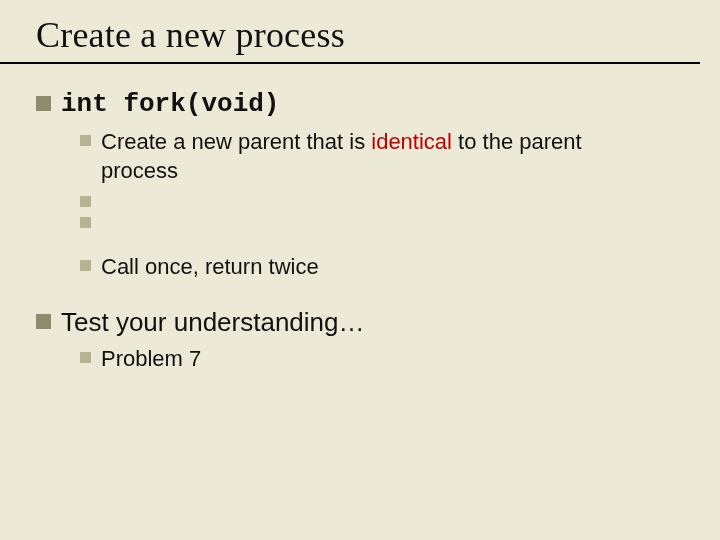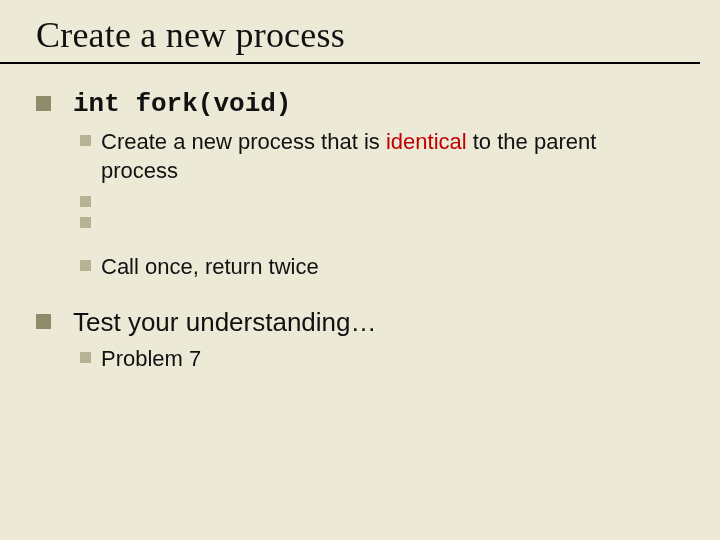--- a/index.html
+++ b/index.html
@@ -27,21 +27,21 @@
   }
   .rule {
     height: 2px;
     background: #000;
     margin: 0 -36px 24px -36px;
   }
   .bullets { font-family: Arial, Helvetica, sans-serif; }
   .l1 {
     display: flex;
     align-items: flex-start;
-    gap: 22px;
+    gap: 10px;
     font-size: 26px;
     line-height: 1.25;
     margin-bottom: 6px;
   }
   .l1 .sq {
     width: 15px;
     height: 15px;
     background: #8e8c6a;
     margin-top: 8px;
     flex: 0 0 auto;
@@ -76,21 +76,21 @@
 <div class="slide">
   <h1 class="title">Create a new process</h1>
   <div class="rule"></div>
   <div class="bullets" id="bullets">
       <div class="l1">
         <div class="sq"></div>
         <div class="mono">int fork(void)</div>
       </div>
       <div class="l2">
         <div class="sq"></div>
-        <div><span>Create a new process that is </span><span class="red">identical</span><span> to the parent process</span></div>
+        <div><span>Create a new parent that is </span><span class="red">identical</span><span> to the parent process</span></div>
       </div>
       <div class="l2">
         <div class="sq"></div>
       </div>
       <div class="l2">
         <div class="sq"></div>
       </div>
       <div class="gap"></div>
       <div class="l2">
         <div class="sq"></div>

